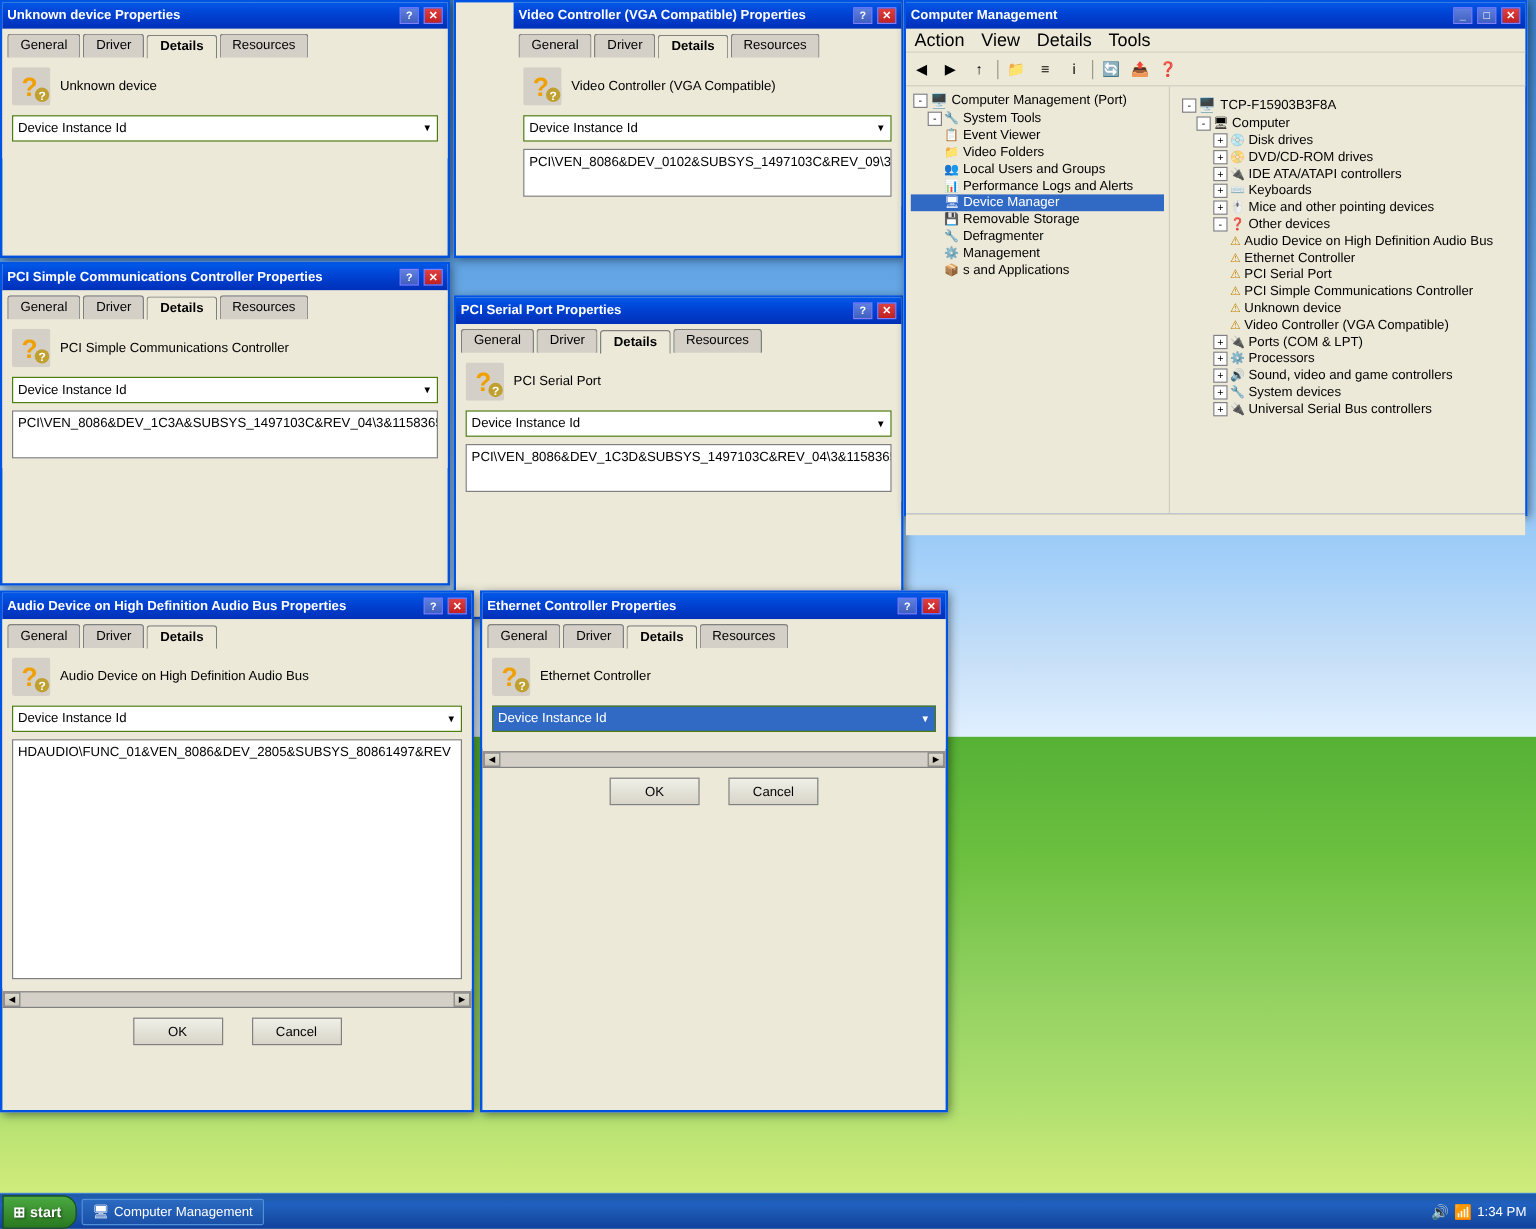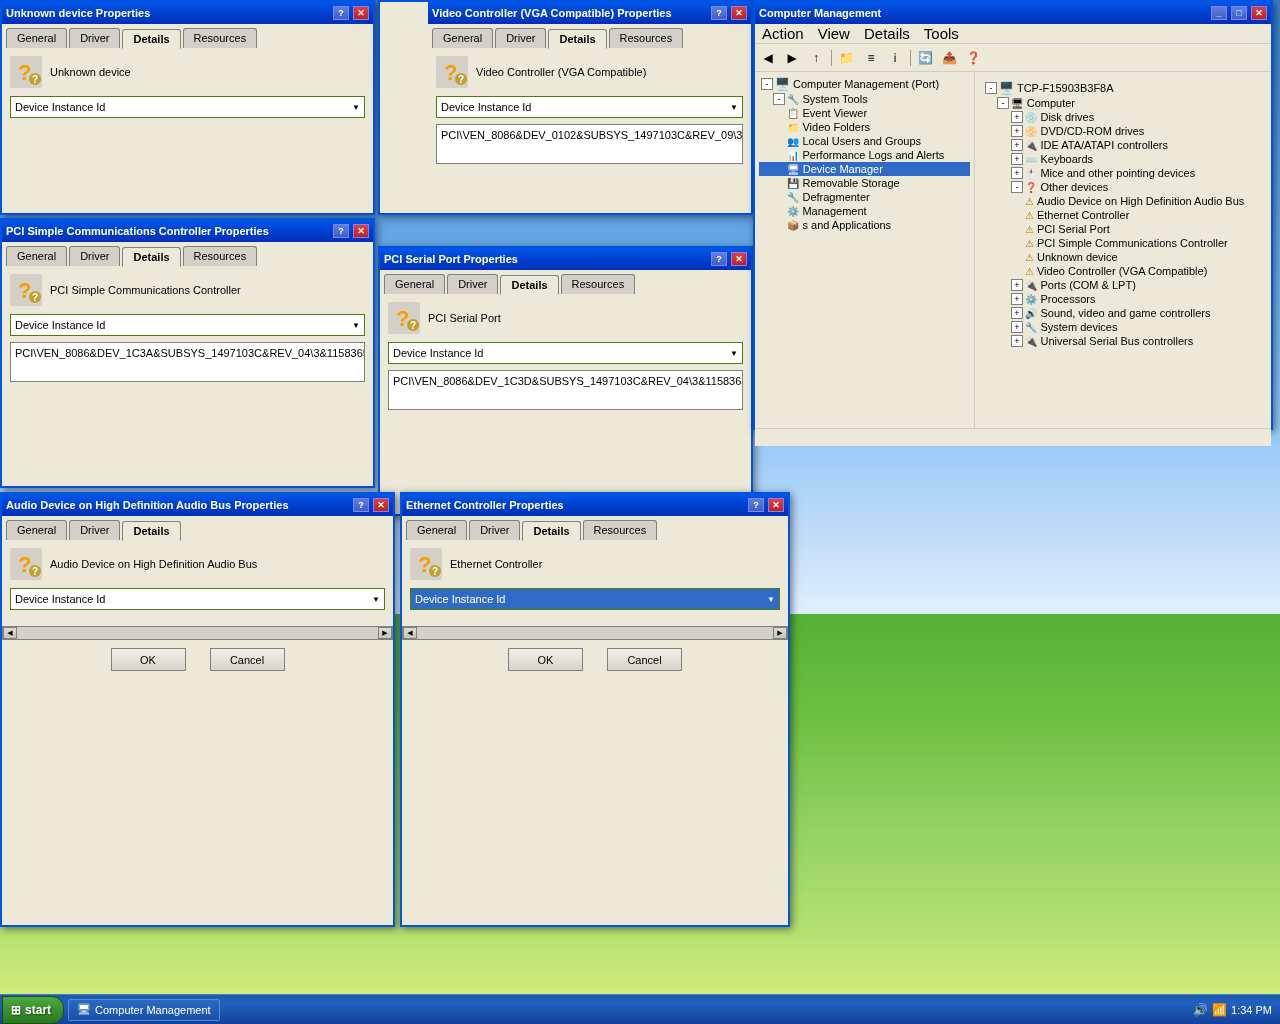--- a/index.html
+++ b/index.html
@@ -746,20 +746,21 @@
           </svg>
         </div>
         <span class="device-name-text">Audio Device on High Definition Audio Bus</span>
       </div>
       <div class="dropdown-row">
         <div class="dropdown">
           <span>Device Instance Id</span>
           <span class="dropdown-arrow">▼</span>
         </div>
       </div>
+      <div class="value-box" style="height:200px;">HDAUDIO\FUNC_01&amp;VEN_8086&amp;DEV_2805&amp;SUBSYS_80861497&amp;REV</div>
     </div>
     <div class="hscrollbar">
       <div class="scroll-arrow">◀</div>
       <div style="flex:1; background:#d4d0c8;"></div>
       <div class="scroll-arrow">▶</div>
     </div>
     <div class="dialog-buttons">
       <button class="btn">OK</button>
       <button class="btn">Cancel</button>
     </div>

